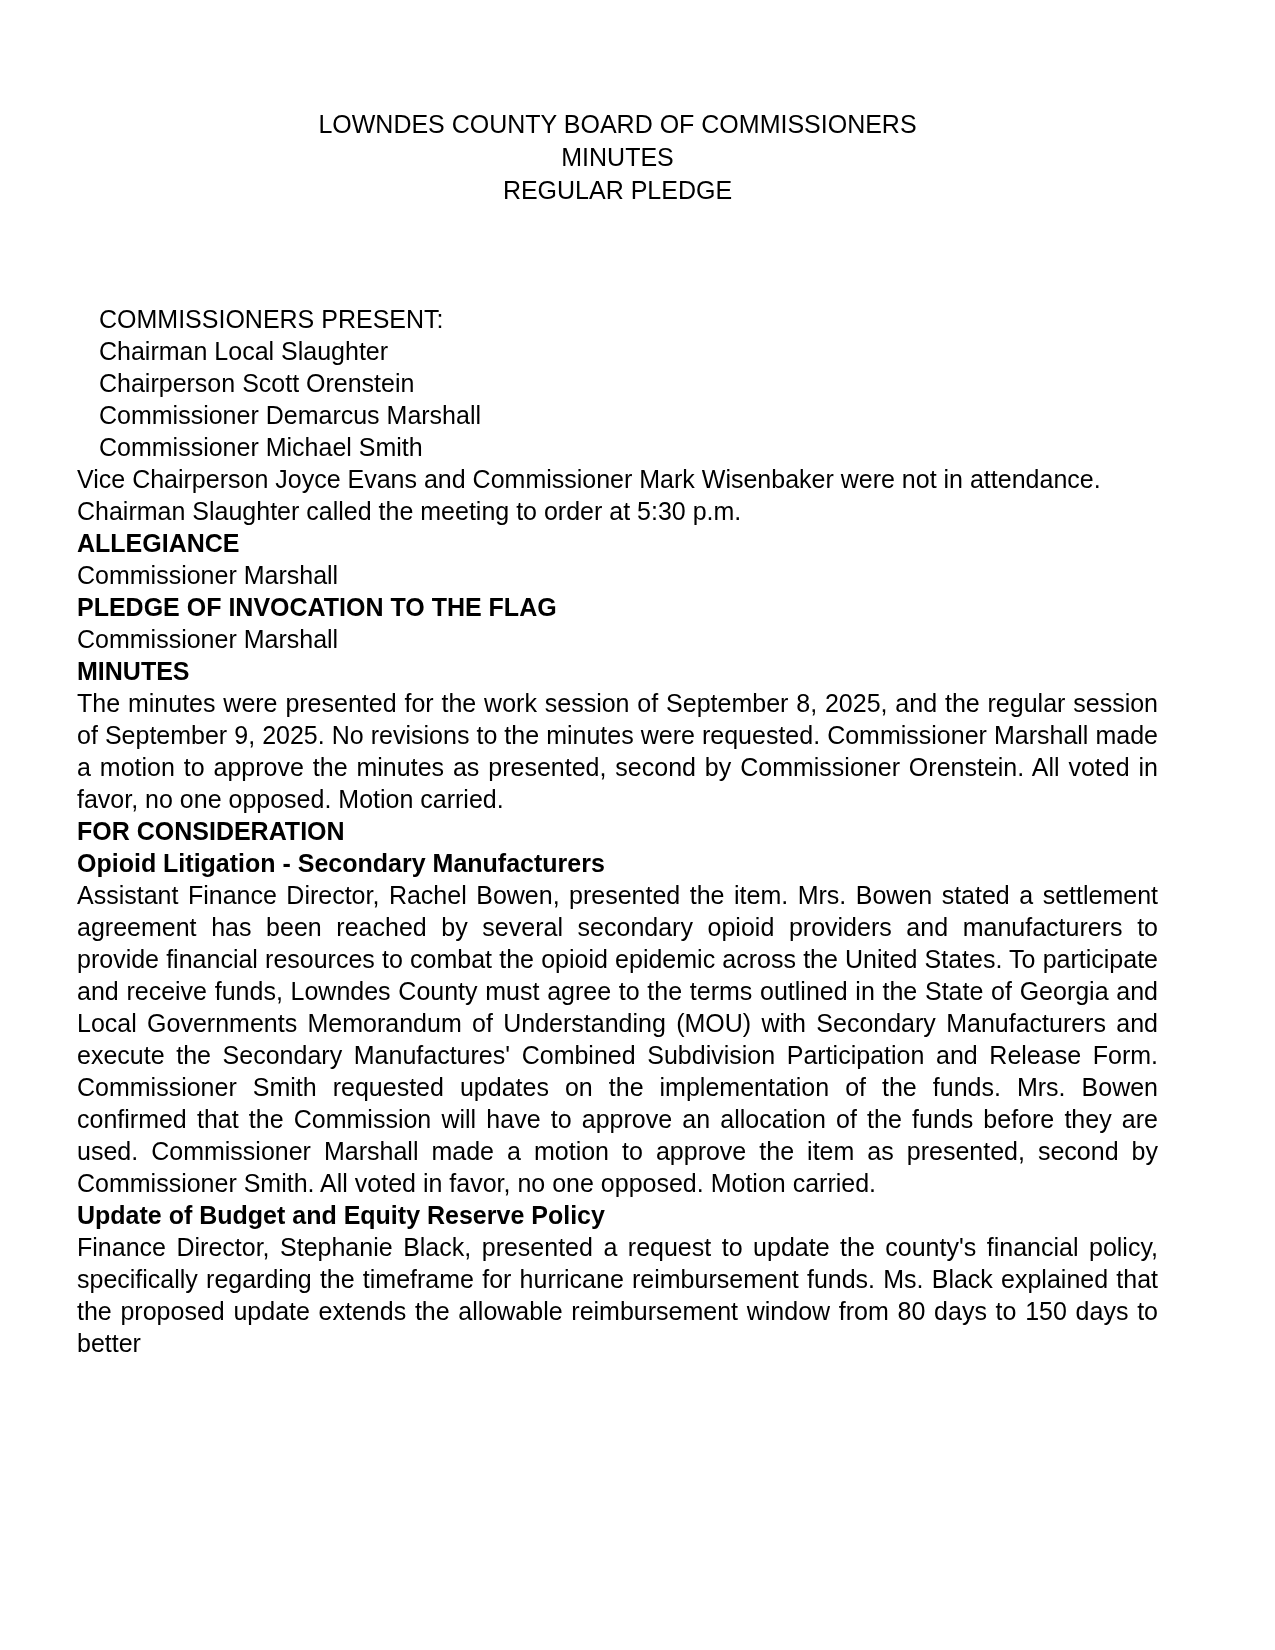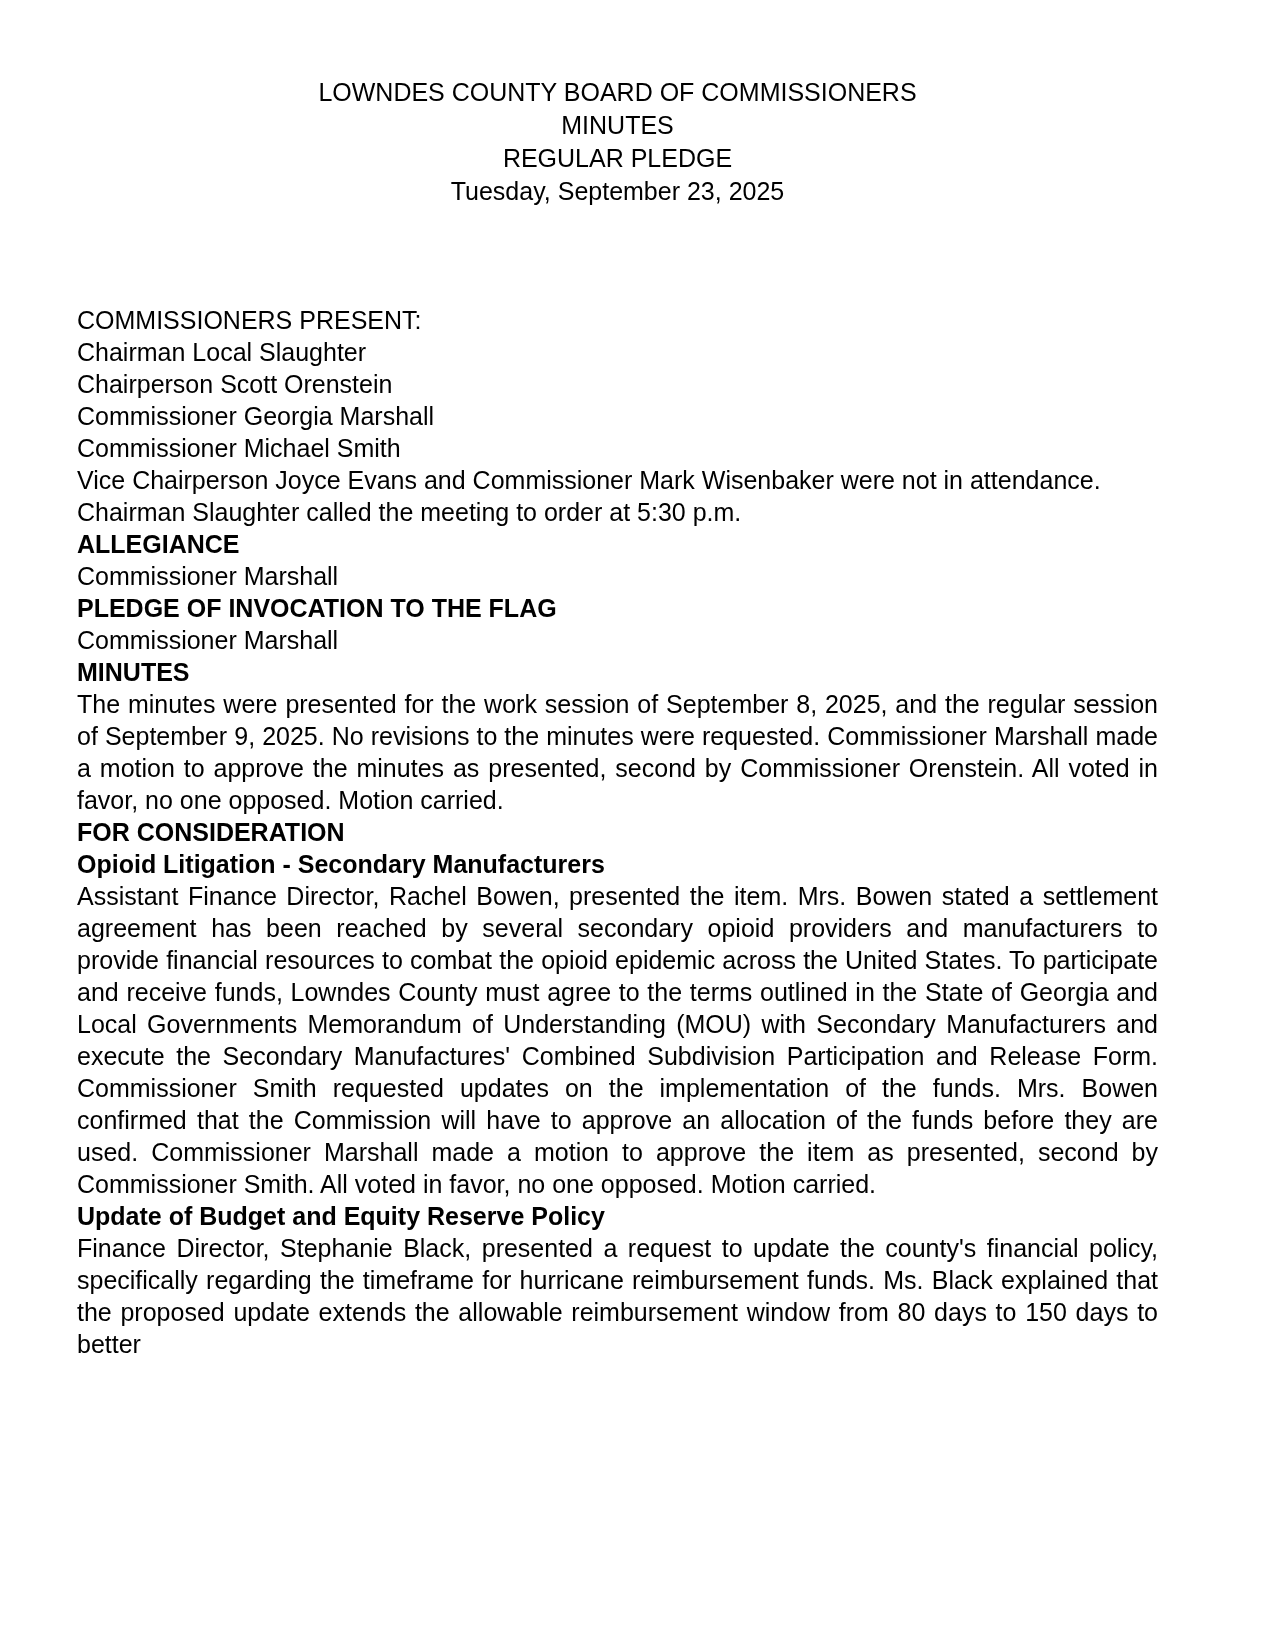--- a/index.html
+++ b/index.html
@@ -10,60 +10,59 @@
   .page {
     position: relative;
     width: 1246px;
     height: 1650px;
     box-sizing: border-box;
     background: #ffffff;
     color: #000000;
     font-family: "Liberation Sans", "DejaVu Sans", sans-serif;
     font-size: 25px;
     line-height: 32px;
-    padding: 76px 88px 0 77px;
+    padding: 108px 88px 0 77px;
     overflow: hidden;
   }
   .page div, .page p {
     margin: 0;
     padding: 0;
   }
   .title-block {
     text-align: center;
     line-height: 33px;
   }
   .b { font-weight: bold; }
   .jp { text-align: justify; }
-  .mt96 { margin-top: 96px; }
+  .mt96 { margin-top: 96px; margin-left: 22px; }
   .mt32 { margin-top: 32px; }
   .mt30 { margin-top: 30px; }
   .mt29 { margin-top: 29px; }
   .mt27 { margin-top: 27px; }
   .mt26 { margin-top: 26px; }
   .mt22 { margin-top: 22px; }
   .mt17 { margin-top: 17px; }
   .mt8  { margin-top: 8px; }
 </style>
 </head>
 <body>
 
 <main class="page">
 
   <header class="title-block">
     <div>LOWNDES COUNTY BOARD OF COMMISSIONERS</div>
     <div>MINUTES</div>
     <div>REGULAR PLEDGE</div>
-    <div>Tuesday, September 23, 2025</div>
   </header>
 
   <section class="mt96">
     <div>COMMISSIONERS PRESENT:</div>
     <div>Chairman Local Slaughter</div>
     <div>Chairperson Scott Orenstein</div>
-    <div>Commissioner Georgia Marshall</div>
+    <div>Commissioner Demarcus Marshall</div>
     <div>Commissioner Michael Smith</div>
   </section>
 
   <p class="mt29">Vice Chairperson Joyce Evans and Commissioner Mark Wisenbaker were not in attendance.</p>
 
   <p class="mt29">Chairman Slaughter called the meeting to order at 5:30 p.m.</p>
 
   <section>
     <div class="b mt32">ALLEGIANCE</div>
     <div>Commissioner Marshall</div>

